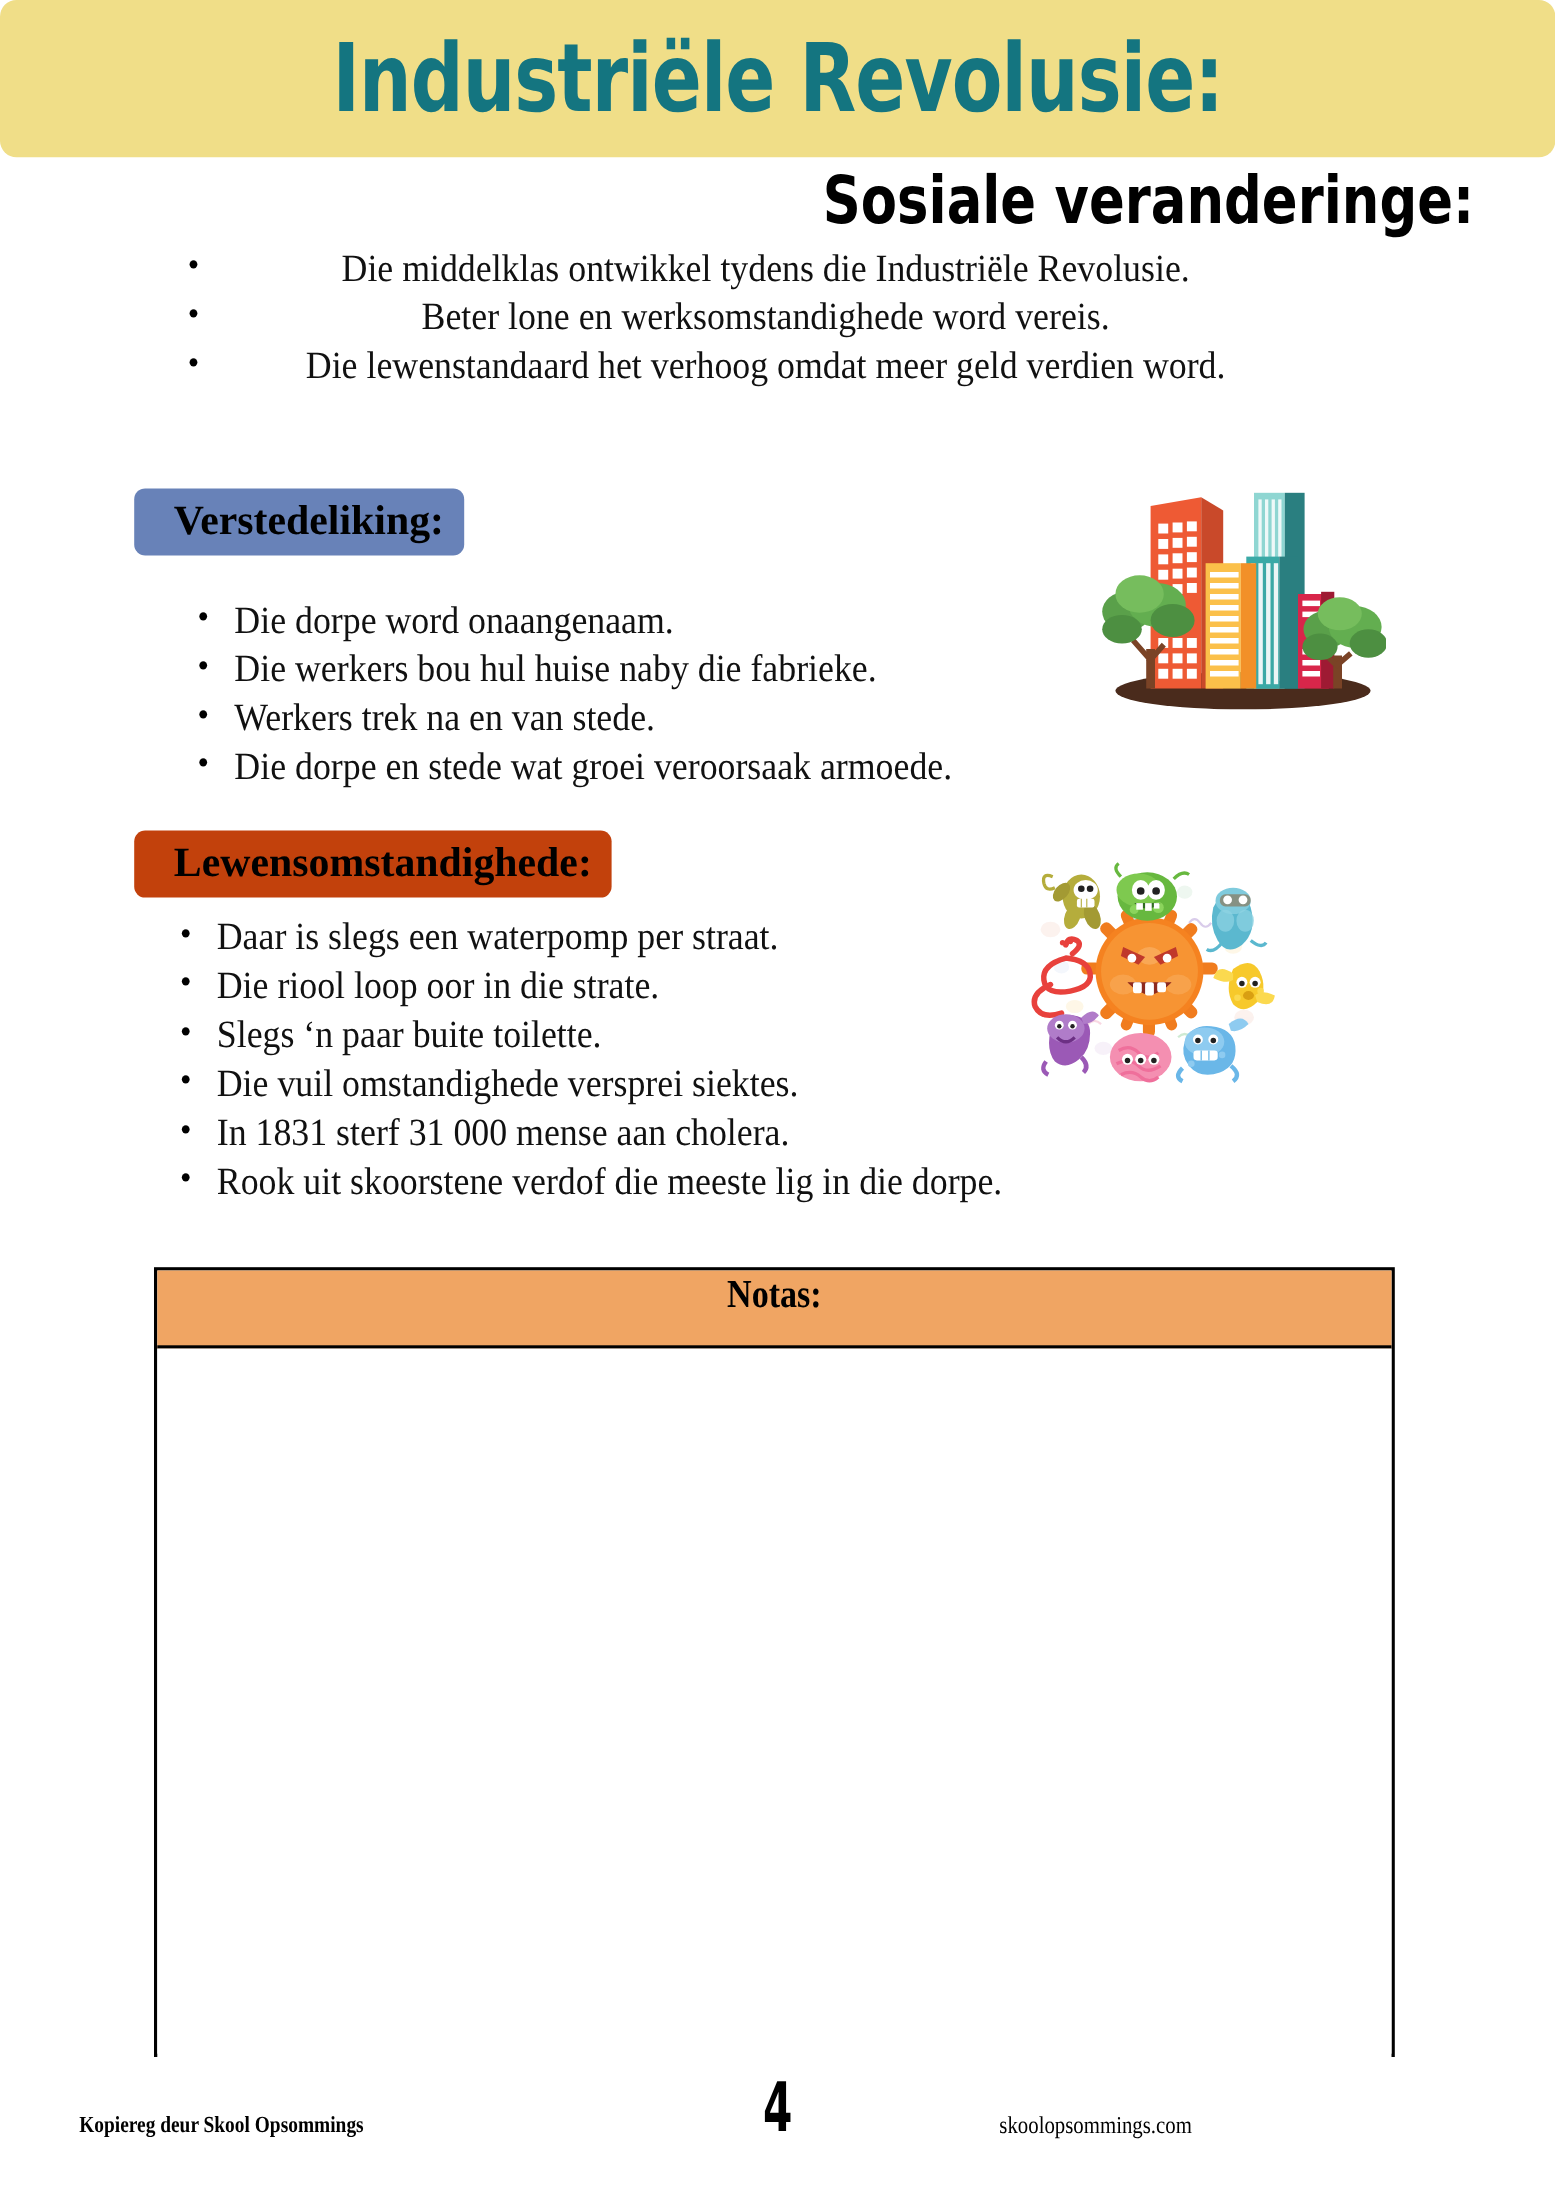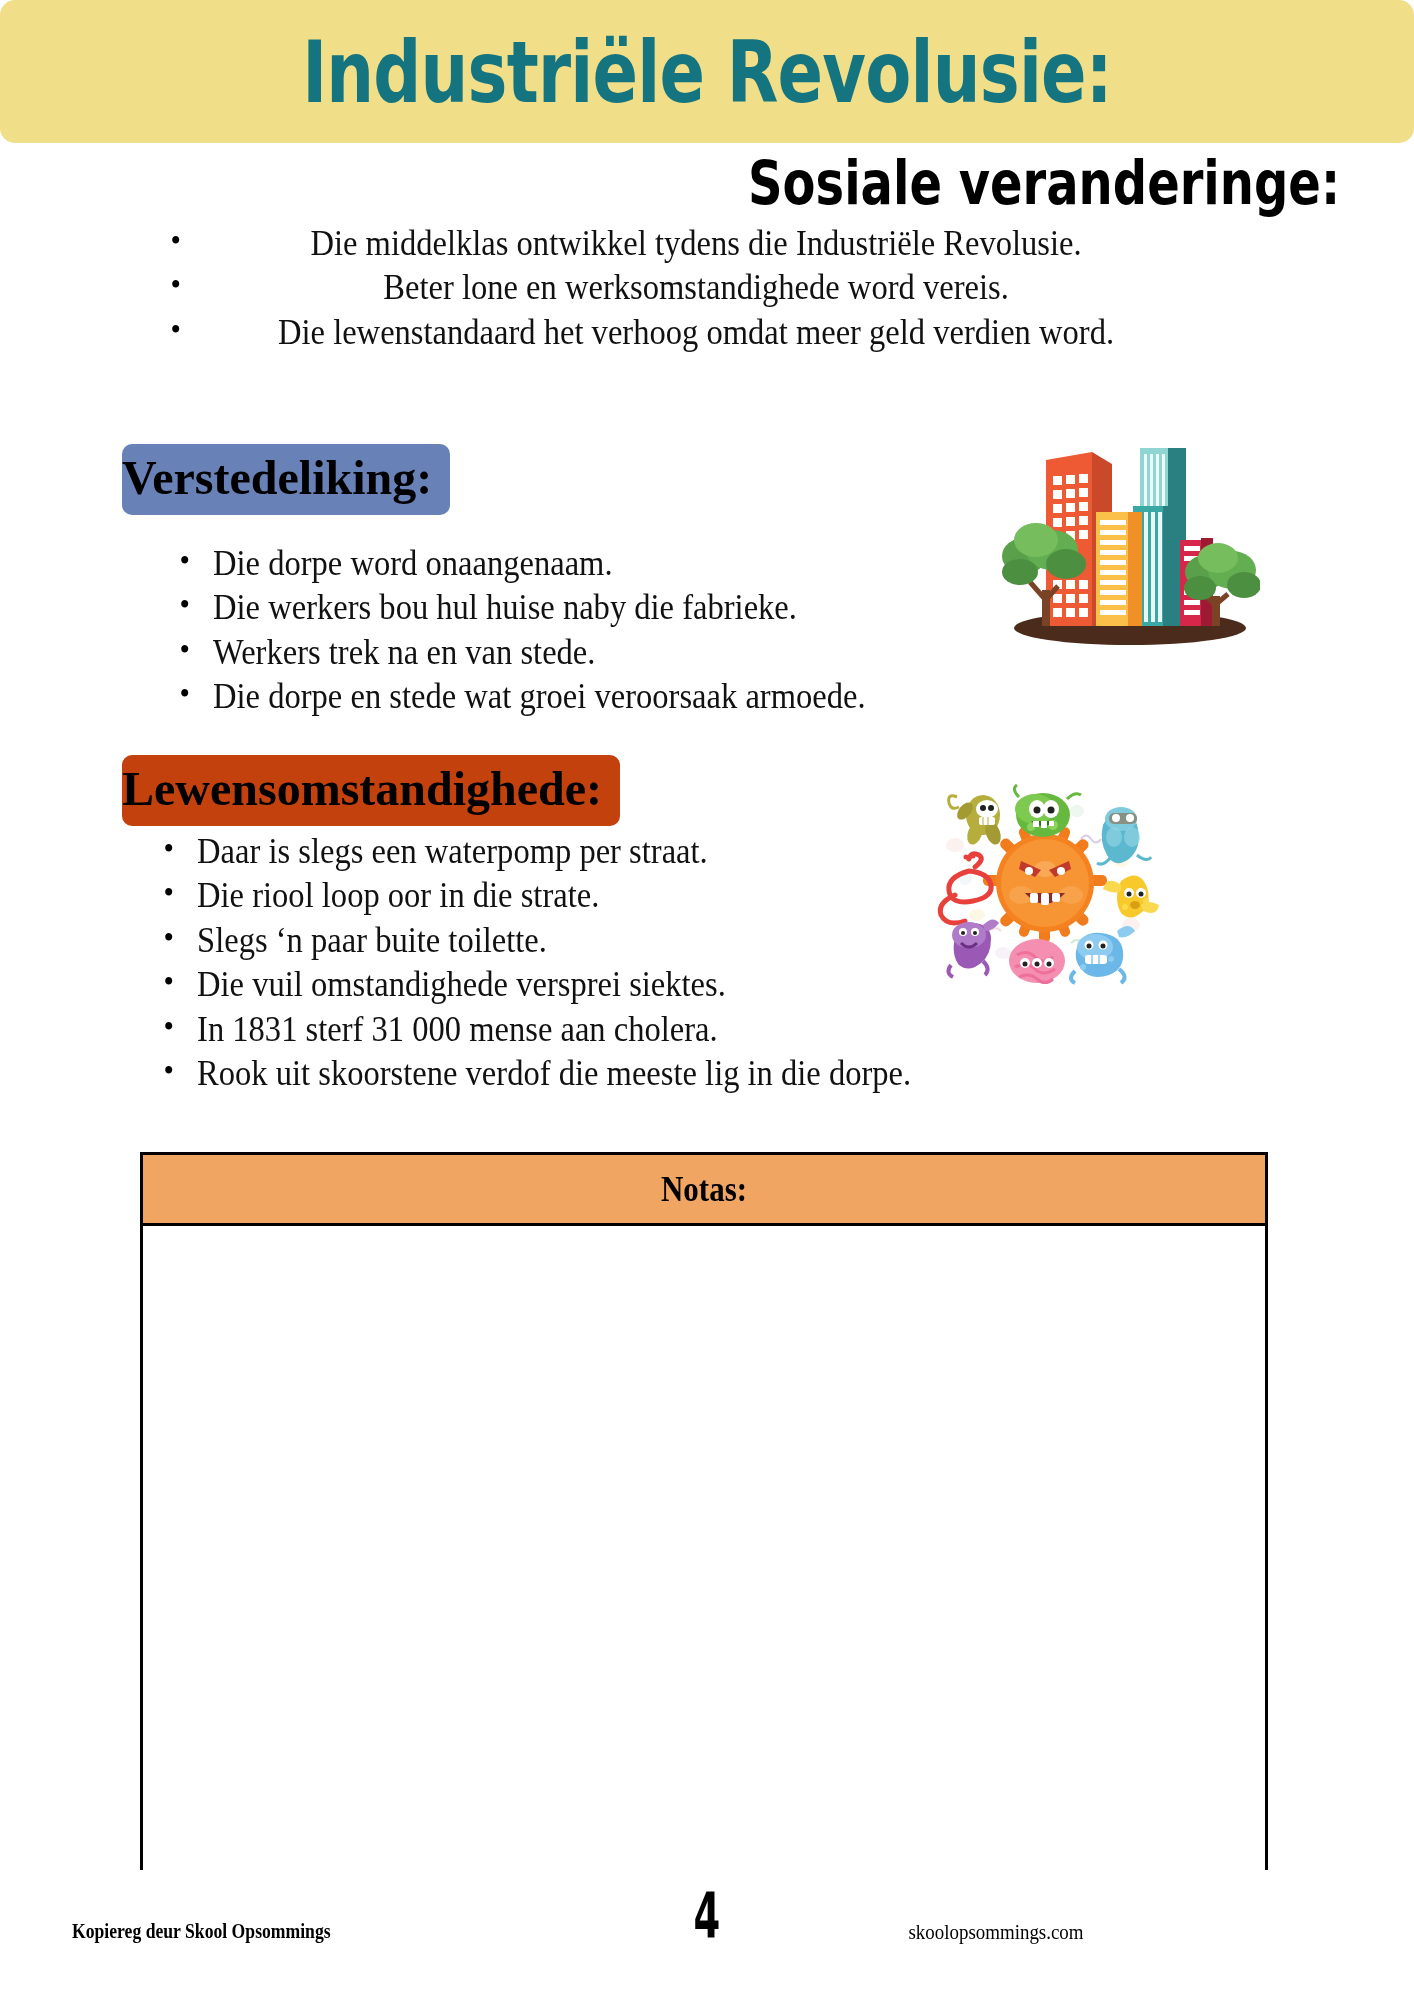--- a/index.html
+++ b/index.html
@@ -96,24 +96,24 @@
     top: 222px;
     width: 1100px;
     text-align: center;
   }
 
   
   .badge {
     display: inline-block;
     font-family: "Liberation Serif", serif;
     font-weight: bold;
-    font-size: 48px;
+    font-size: 38px;
     line-height: 1;
     color: #000000;
-    padding: 10px 18px 13px 0;
+    padding: 10px 18px 13px 36px;
     border-radius: 10px;
     white-space: nowrap;
   }
   .badge-urban {
     background: #6882b8;
   }
   .badge-living {
     background: #c2410c;
   }
   .badge-row-urban {
@@ -165,21 +165,20 @@
     height: 718px;
     border: 3px solid #000000;
     box-sizing: border-box;
     background: #ffffff;
   }
   .notes-header {
     height: 68px;
     background: #f0a563;
     border-bottom: 3px solid #000000;
     display: flex;
-    align-items: center;
     justify-content: center;
   }
   .notes-header span {
     font-family: "Liberation Serif", serif;
     font-weight: bold;
     font-size: 36px;
     color: #000000;
     transform: scaleX(0.86);
     transform-origin: center center;
   }

